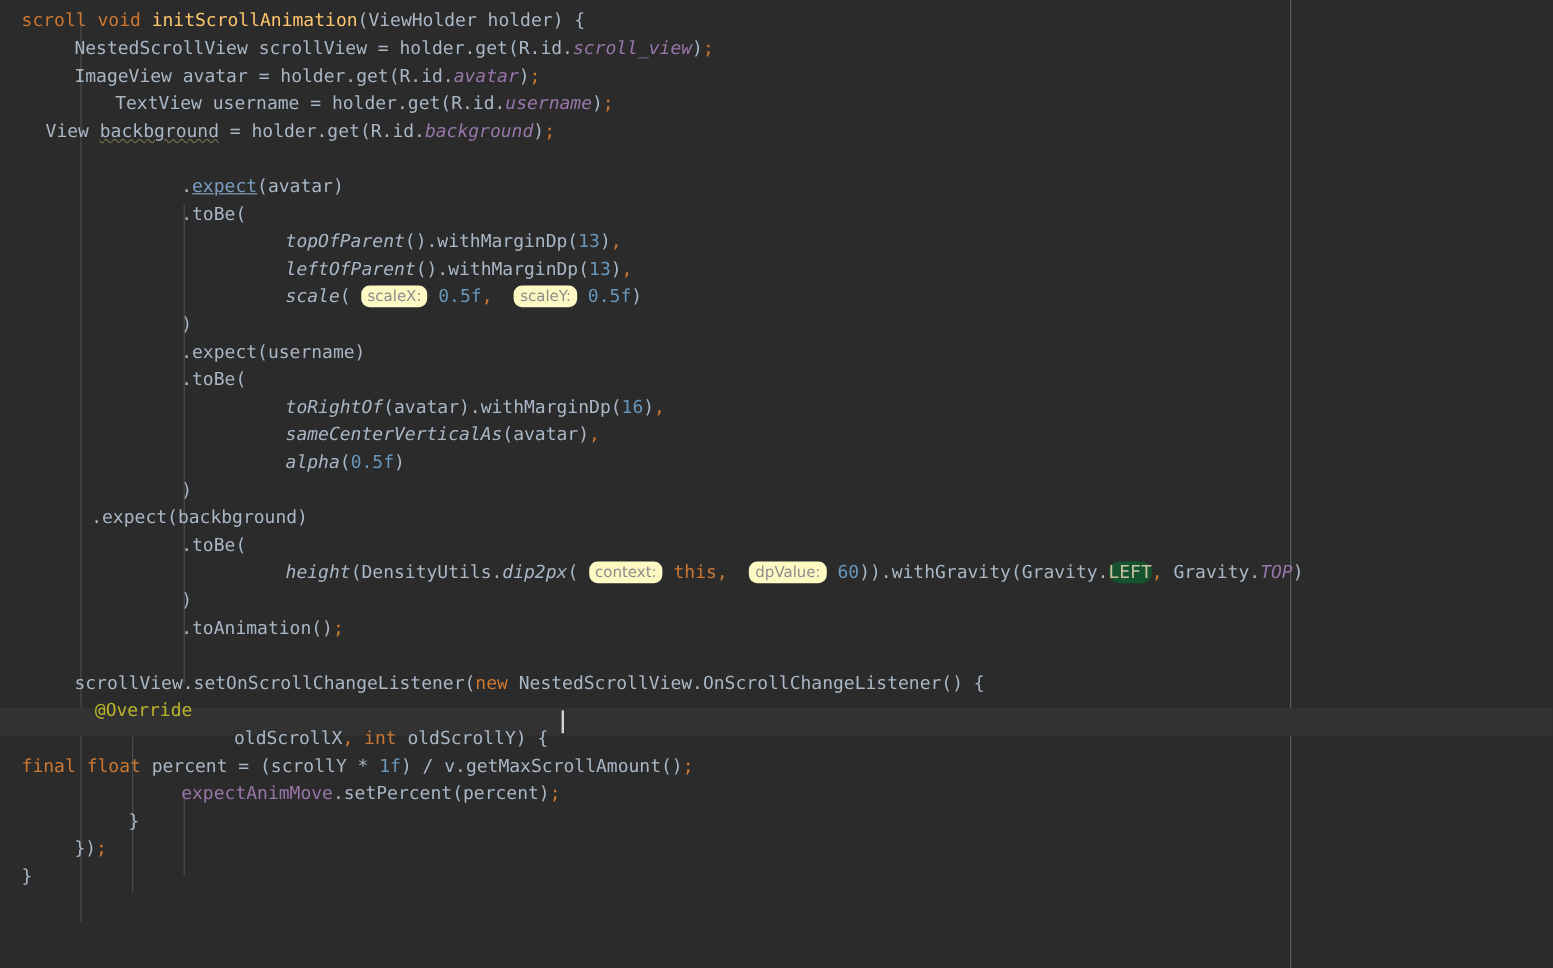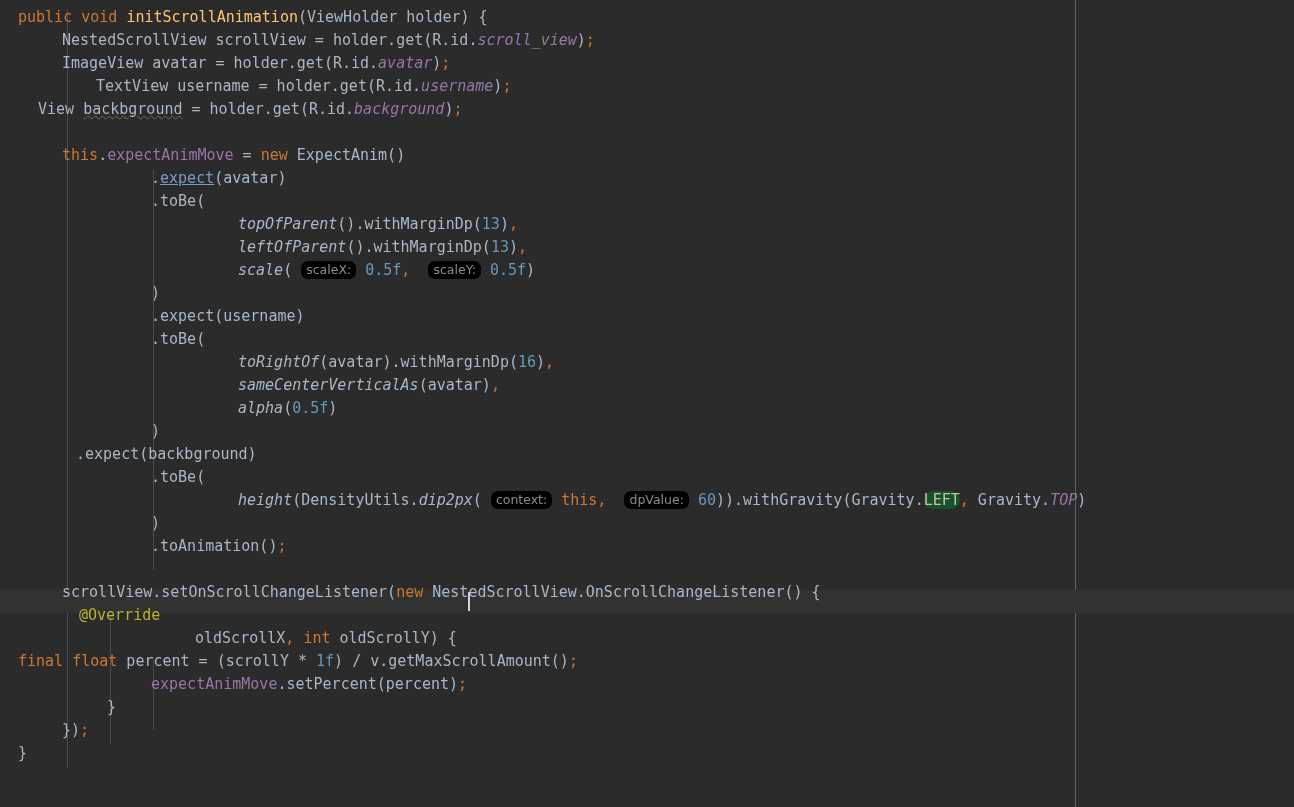--- a/index.html
+++ b/index.html
@@ -37,21 +37,21 @@
   .num{color:#6897bb;}
   .stat{color:#a9b7c6;font-style:italic;}
   .ann{color:#bbb529;}
   .link{color:#7a9ec2;text-decoration:underline;}
   .typo{text-decoration:underline;text-decoration-style:wavy;text-decoration-color:#6e6e4a;text-decoration-thickness:1px;}
   .hl{background:#14532d;color:#c9c0a0;border-radius:9px;}
   .hint{
     font-family:"DejaVu Sans","Liberation Sans",sans-serif;
     font-size:12.5px;
     color:#8c8c8c;
-    background:#000000;
+    background:#fef9c3;
     border-radius:7px;
     padding:1px 5px 2px 5px;
     position:relative;top:-1px;
   }
 </style>
 </head>
 <body>
 
 <div id="editor">
 
@@ -61,33 +61,32 @@
   <div class="indent" style="left:153px;top:660px;height:70px;"></div>
 
   <div class="guide margin" style="left:1075px;"></div>
 
   <div class="curline" style="top:590px;"></div>
 
   <div class="caret" style="left:468px;top:592px;"></div>
 
   <div class="code">
 
-    <div class="ln" style="padding-left:18px;"><span class="kw">public</span> <span class="kw">void</span> <span class="mth">initScrollAnimation</span>(ViewHolder holder) {</div>
+    <div class="ln" style="padding-left:18px;"><span class="kw">scroll</span> <span class="kw">void</span> <span class="mth">initScrollAnimation</span>(ViewHolder holder) {</div>
 
     <div class="ln" style="padding-left:62px;">NestedScrollView scrollView = holder.get(R.id.<span class="fldi">scroll_view</span>)<span class="kw">;</span></div>
 
     <div class="ln" style="padding-left:62px;">ImageView avatar = holder.get(R.id.<span class="fldi">avatar</span>)<span class="kw">;</span></div>
 
     <div class="ln" style="padding-left:96px;">TextView username = holder.get(R.id.<span class="fldi">username</span>)<span class="kw">;</span></div>
 
     <div class="ln" style="padding-left:38px;">View <span class="typo">backbground</span> = holder.get(R.id.<span class="fldi">background</span>)<span class="kw">;</span></div>
 
     <div class="ln">&nbsp;</div>
 
-    <div class="ln" style="padding-left:62px;"><span class="kw">this</span>.<span class="fld">expectAnimMove</span> = <span class="kw">new</span> ExpectAnim()</div>
 
     <div class="ln" style="padding-left:151px;">.<span class="link">expect</span>(avatar)</div>
 
     <div class="ln" style="padding-left:151px;">.toBe(</div>
 
     <div class="ln" style="padding-left:238px;"><span class="stat">topOfParent</span>().withMarginDp(<span class="num">13</span>)<span class="kw">,</span></div>
 
     <div class="ln" style="padding-left:238px;"><span class="stat">leftOfParent</span>().withMarginDp(<span class="num">13</span>)<span class="kw">,</span></div>
 
     <div class="ln" style="padding-left:238px;"><span class="stat">scale</span>( <span class="hint">scaleX:</span> <span class="num">0.5f</span><span class="kw">,</span>  <span class="hint">scaleY:</span> <span class="num">0.5f</span>)</div>

